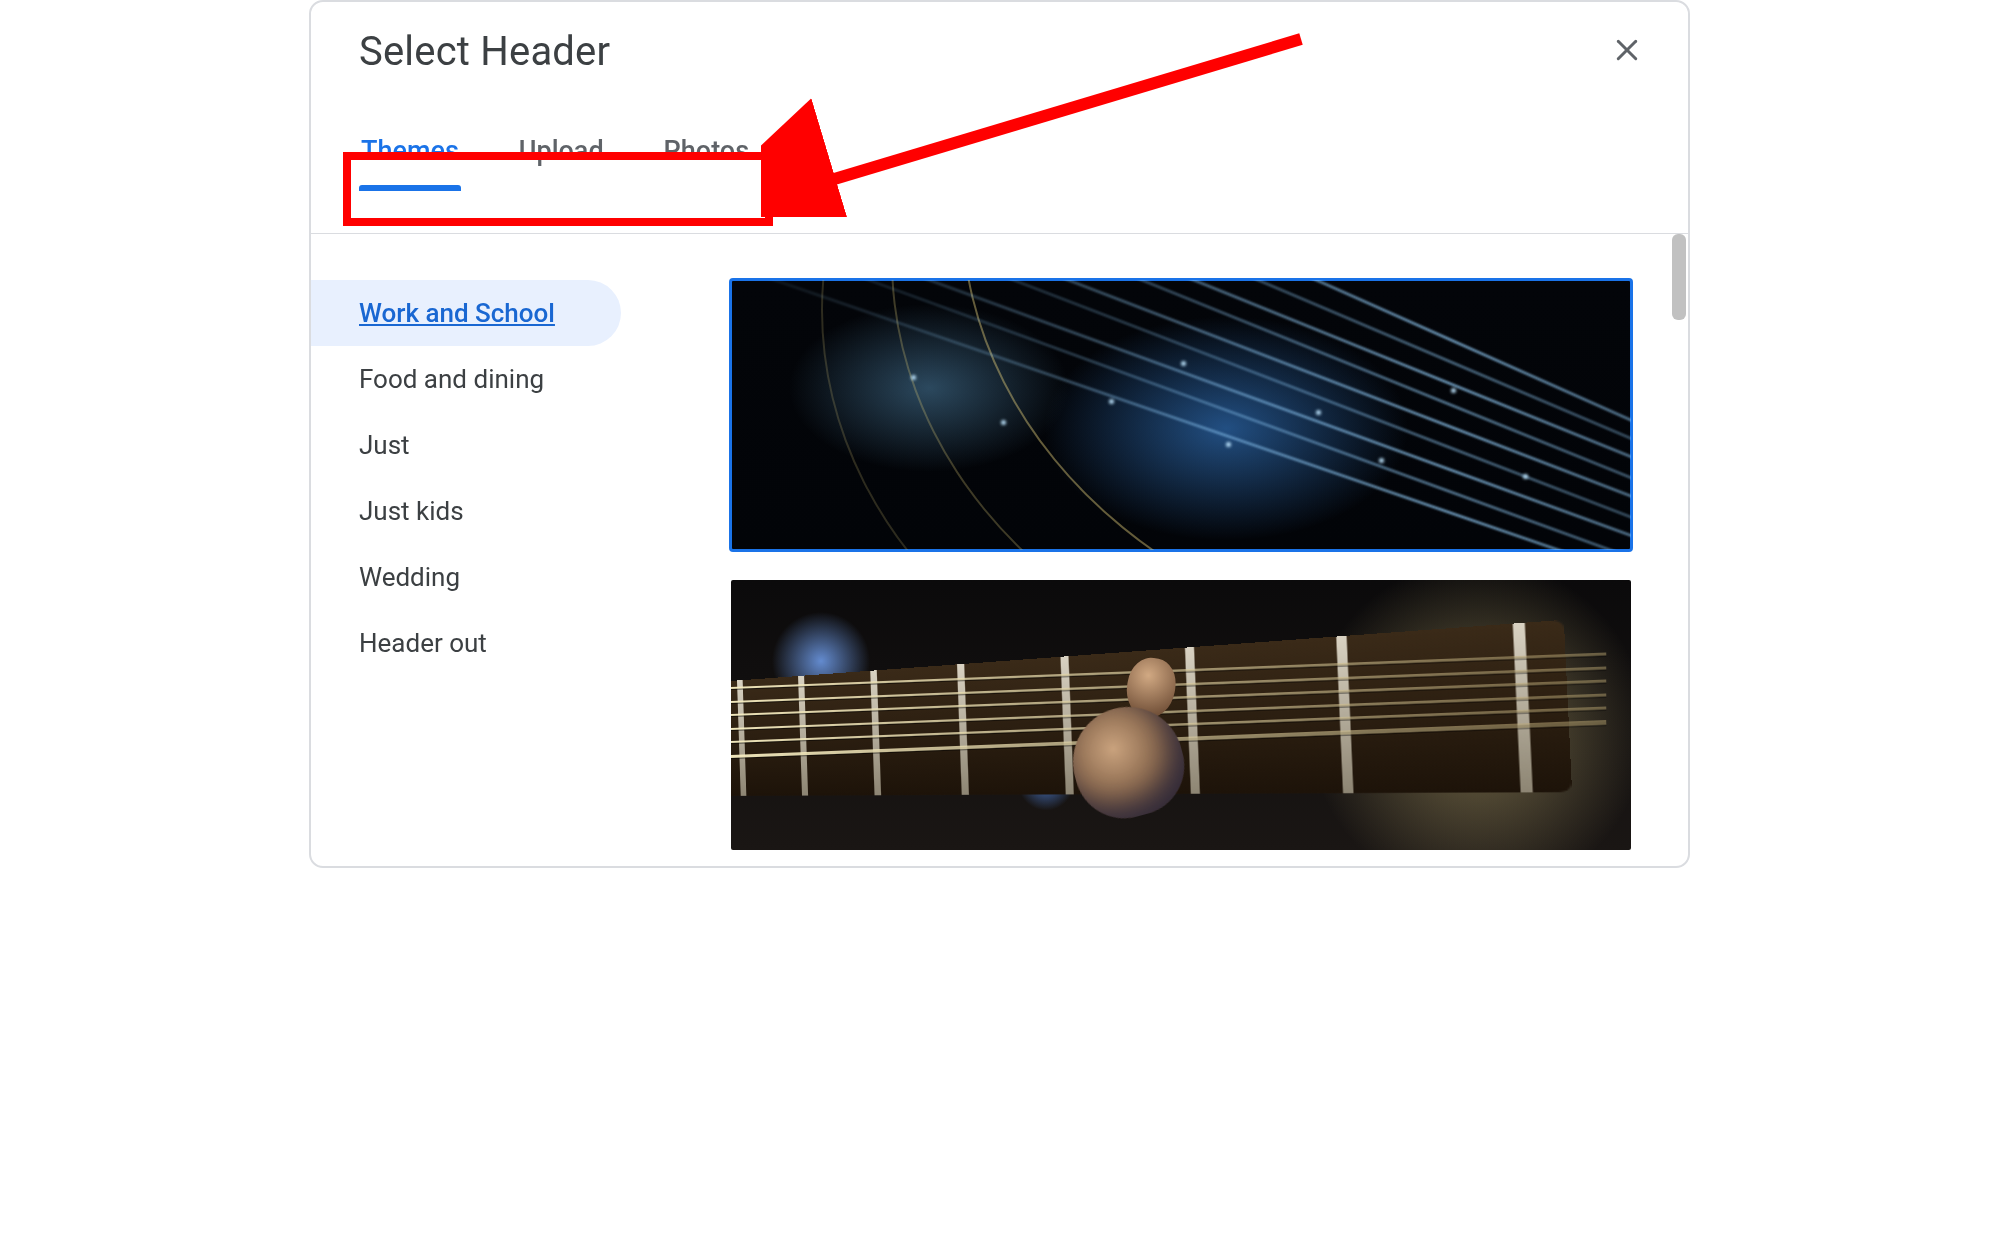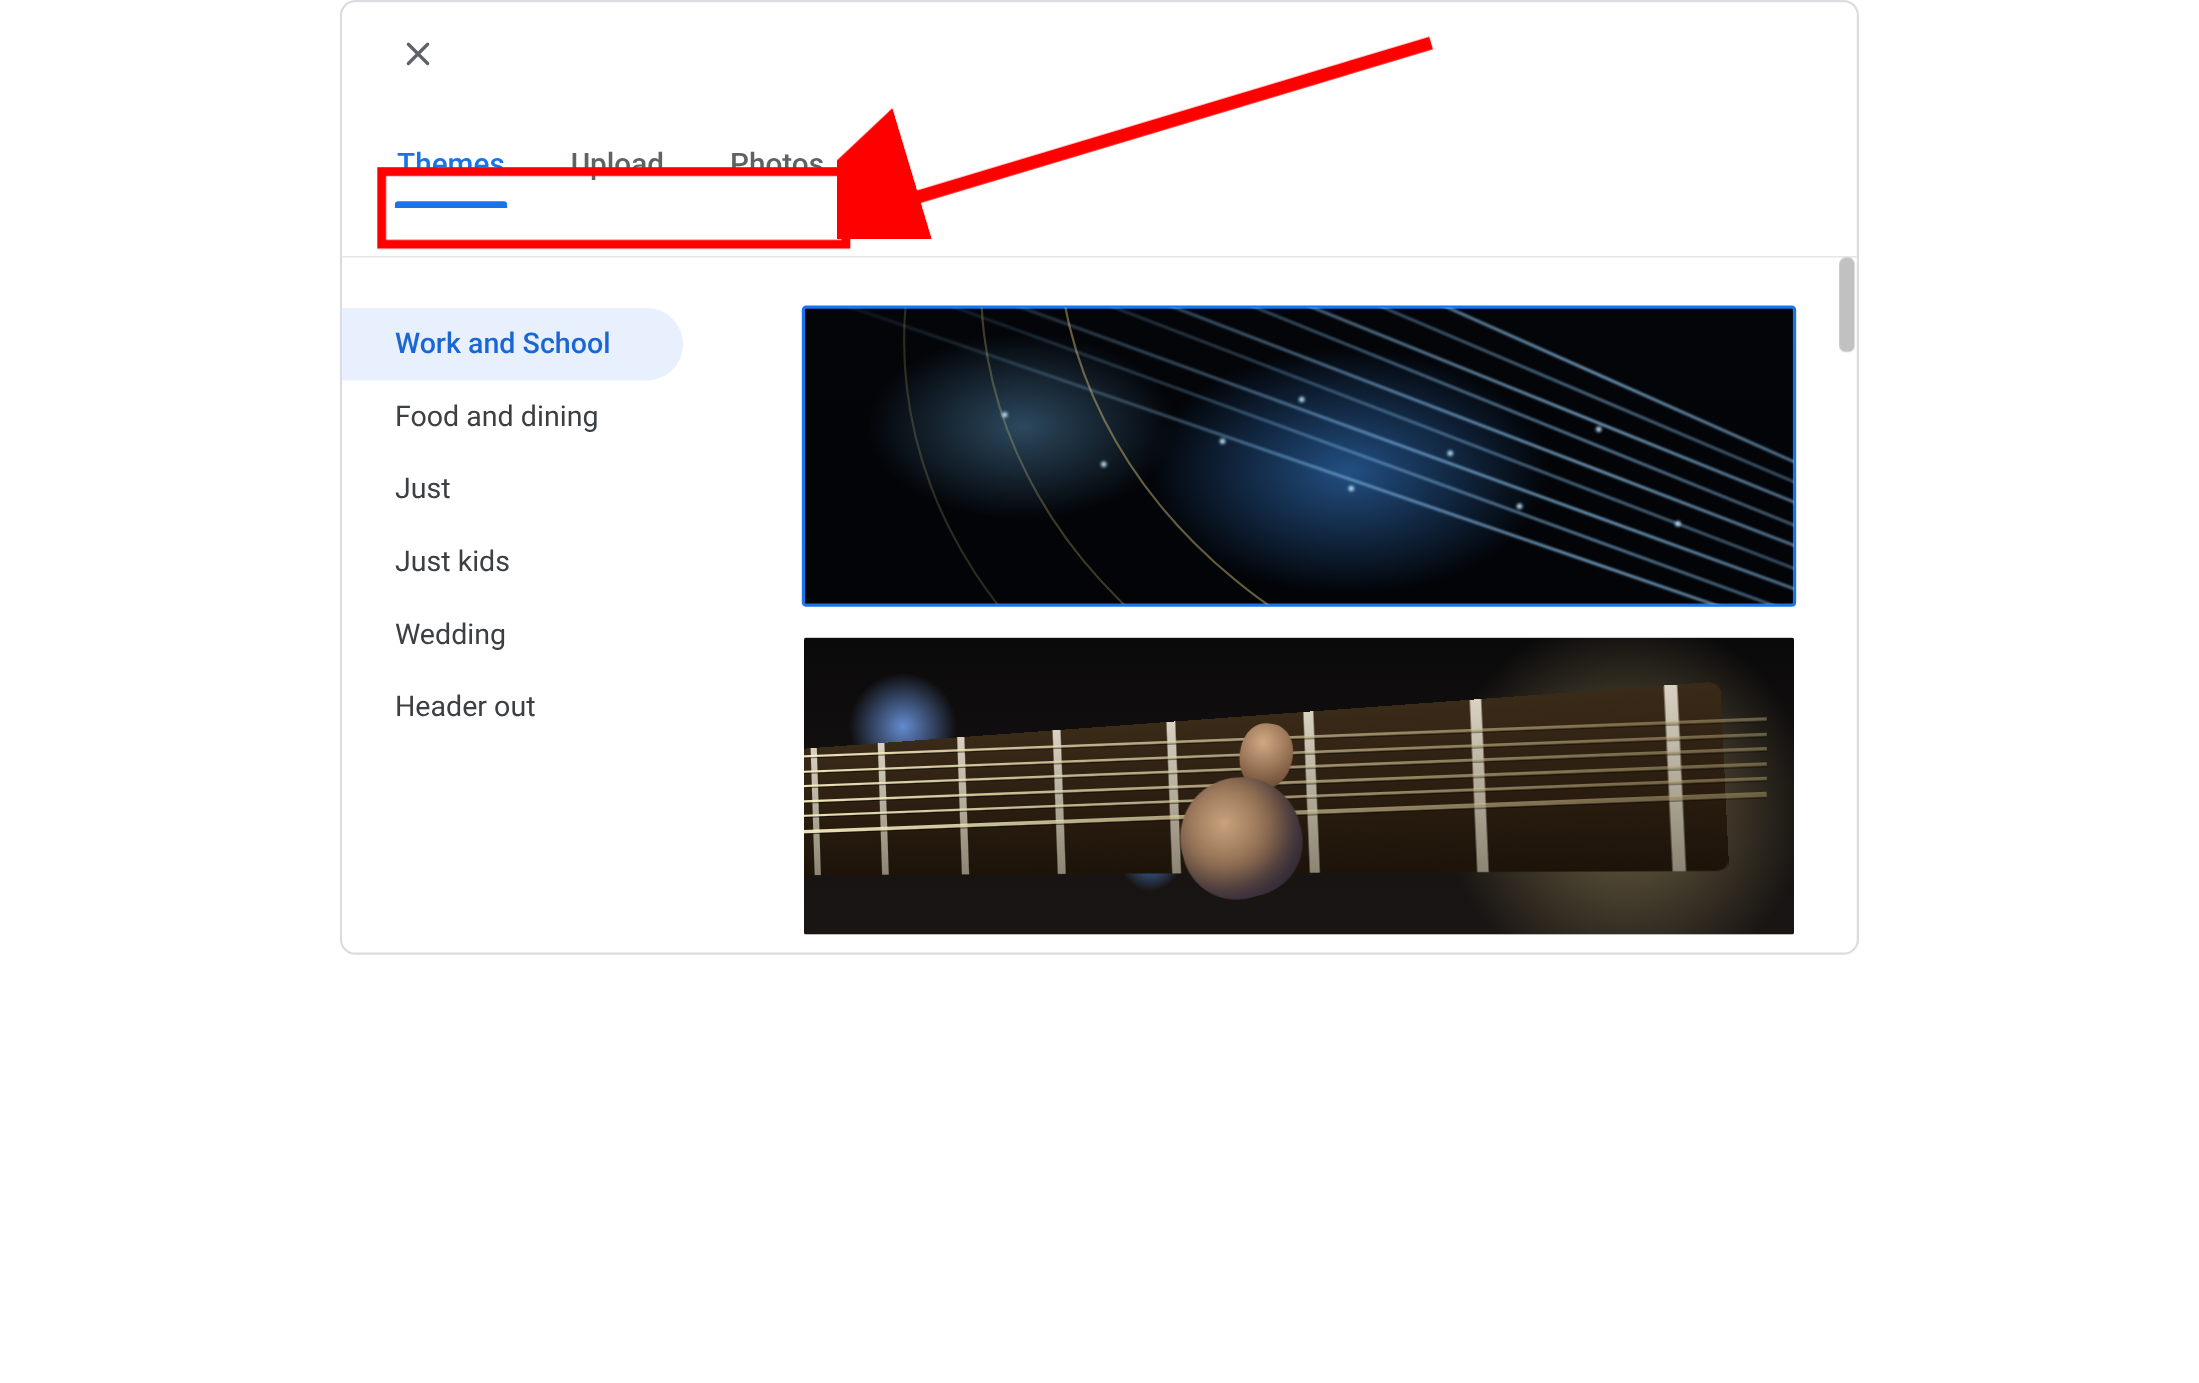--- a/index.html
+++ b/index.html
@@ -123,20 +123,21 @@
     width:310px;
     text-align:left;
     font-family:inherit;
     border-radius:0 40px 40px 0;
     display:block;
   }
   .cat-item.selected {
     background:#e8f0fe;
     color:#1967d2;
     font-weight:500;
+    text-decoration:underline;
   }
 
   .gallery {
     flex:1;
     padding:46px 60px 0 60px;
     overflow-y:auto;
     display:flex;
     flex-direction:column;
     gap:30px;
   }
@@ -244,20 +245,21 @@
     border-radius:45% 45% 50% 50%;
     transform:rotate(10deg);
   }
 </style>
 </head>
 <body>
 
 <div class="dialog">
 
   <div class="dialog-header">
+    <h1 class="dialog-title">Select Header</h1>
     <button class="close-btn">
       <span>
         <svg viewBox="0 0 24 24" fill="none" stroke="currentColor" stroke-width="2.4" stroke-linecap="round">
             <line x1="5" y1="5" x2="19" y2="19"></line>
             <line x1="19" y1="5" x2="5" y2="19"></line>
           </svg>
       </span>
     </button>
   </div>
 

